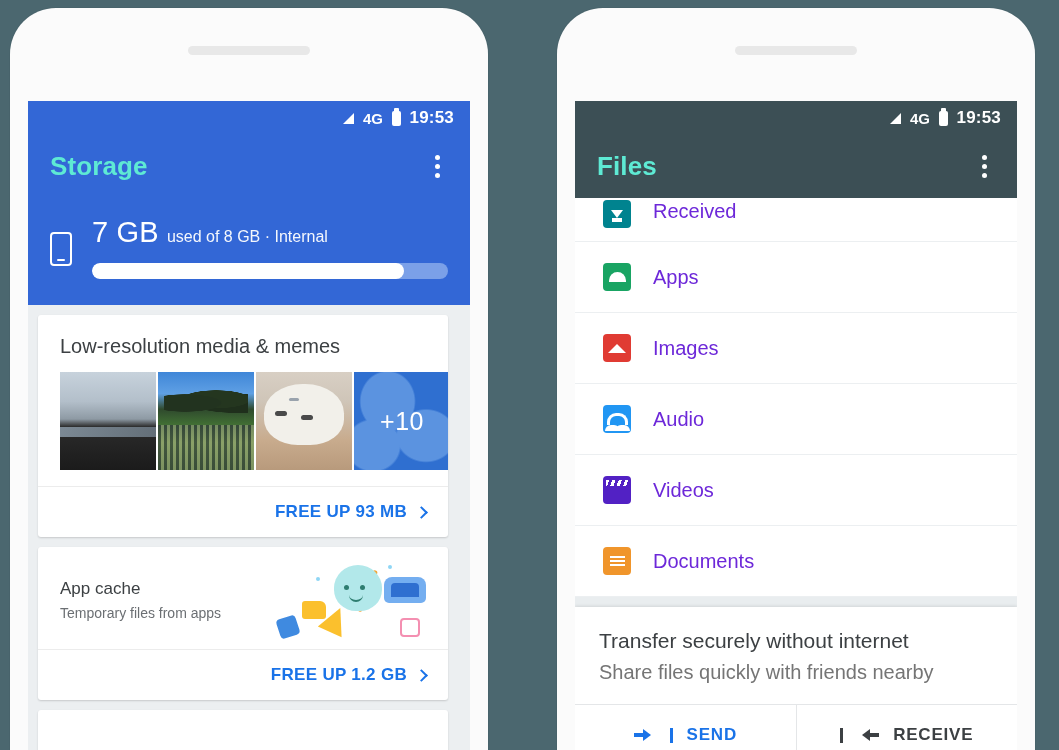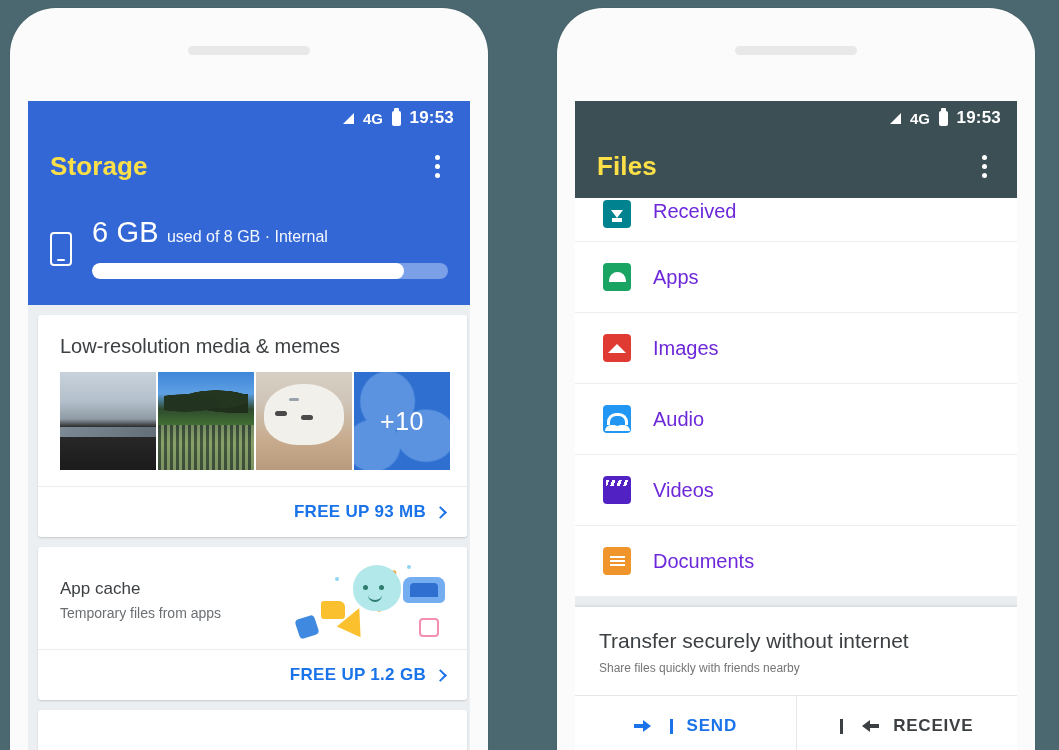--- a/index.html
+++ b/index.html
@@ -45,38 +45,38 @@
   .batt { width: 9px; height: 15px; background: #fff; border-radius: 2px; position: relative; }
   .batt::before { content:""; position:absolute; top:-3px; left:2px; width:5px; height:3px; background:#fff; border-radius:1px 1px 0 0; }
   .net-label { font-size: 15px; letter-spacing: -0.3px; }
   .clock { font-size: 17px; font-weight: bold; letter-spacing: 0.2px; }
 
   
   .appbar {
     height: 63px; display: flex; align-items: center;
     justify-content: space-between; padding: 0 22px;
   }
-  .appbar .title { color: #fde047; font-size: 26px; font-weight: bold; letter-spacing: 0.1px; }
+  .appbar .title { color: #5eead4; font-size: 26px; font-weight: bold; letter-spacing: 0.1px; }
   .kebab { display: flex; flex-direction: column; gap: 4px; padding: 6px 8px; cursor: pointer; }
   .kebab i { display: block; width: 5px; height: 5px; border-radius: 50%; background: #fff; }
 
   
   .storage-top { background: #3367d6; }
   .storage-summary { background: #3367d6; padding: 18px 22px 26px 22px; display: flex; gap: 20px; align-items: flex-start; }
   .phone-glyph { width: 22px; height: 34px; border: 2.5px solid #fff; border-radius: 4px; margin-top: 16px; flex: none; position: relative; }
   .phone-glyph::after { content:""; position:absolute; bottom:3px; left:50%; transform:translateX(-50%); width:8px; height:2px; background:#fff; border-radius:1px; }
   .usage-col { flex: 1; }
   .usage-line { display: flex; align-items: baseline; gap: 8px; color: #fff; }
   .usage-big { font-size: 29px; letter-spacing: 0.2px; }
   .usage-sub { font-size: 16px; opacity: 0.95; }
   .bar-track { margin-top: 14px; height: 16px; border-radius: 8px; background: #7ba0e8; overflow: hidden; }
   .bar-fill { height: 100%; background: #fff; border-radius: 8px; }
 
   .card {
-    background: #fff; margin: 10px 3px 0 10px;
+    background: #fff; margin: 10px 22px 0 10px;
     border-radius: 3px; box-shadow: 0 1px 2px rgba(0,0,0,0.16);
     overflow: hidden;
   }
   .card-title { font-size: 20px; color: #3c4043; padding: 20px 22px 14px 22px; }
   .thumbs { display: flex; gap: 2px; padding: 0 22px 16px 22px; }
   .thumb { height: 98px; position: relative; overflow: hidden; flex: none; }
   .t1 { width: 96px; background:
         linear-gradient(180deg,#c7d2dc 0%,#b3bfca 30%,#8e9aa4 48%,#2b2b2b 56%,#1b1b1b 100%); }
   .t1::after { content:""; position:absolute; left:0; bottom:34%; width:100%; height:10px;
         background: linear-gradient(90deg,#9fb2c2,#7d8d9a); opacity:.7; }
@@ -138,21 +138,21 @@
   .ic-videos { background: #5221c4; }
   .ic-videos::after { content:""; position:absolute; top:4px; left:3px; width:22px; height:6px; background: repeating-linear-gradient(110deg,#fff 0 3px, #5221c4 3px 6px); }
   .ic-audio { background: #2196f3; }
   .ic-audio::after { content:""; width: 15px; height: 9px; border: 3px solid #fff; border-bottom: none; border-radius: 9px 9px 0 0; box-shadow: -5px 9px 0 -3px #fff, 5px 9px 0 -3px #fff; }
   .ic-docs { background: #f0952b; }
   .ic-docs::after { content:""; width: 15px; height: 11px; background: repeating-linear-gradient(180deg,#fff 0 2px, #f0952b 2px 4px); }
 
   .sheet-gap { height: 10px; background: #e9edef; }
   .bottom-sheet { background: #fff; box-shadow: 0 -1px 3px rgba(0,0,0,0.10); }
   .sheet-title { font-size: 21px; color: #3c4043; padding: 22px 24px 0 24px; }
-  .sheet-sub { font-size: 12px; color: #757575; padding: 8px 24px 20px 24px; }
+  .sheet-sub { font-size: 20px; color: #757575; padding: 8px 24px 20px 24px; }
   .sheet-actions { display: flex; border-top: 1px solid #e4e6e8; }
   .sheet-btn { flex: 1; display: flex; align-items: center; justify-content: center; gap: 14px; padding: 20px 0; font-size: 17px; font-weight: bold; letter-spacing: 0.8px; cursor: pointer; }
   .sheet-btn.send { color: #1a73e8; border-right: 1px solid #e4e6e8; }
   .sheet-btn.receive { color: #3c4043; }
   .arr-send { position: relative; width: 22px; height: 14px; }
   .arr-send::before { content:""; position:absolute; left:0; top:5px; width:11px; height:4px; background:#1a73e8; }
   .arr-send::after { content:""; position:absolute; left:9px; top:1px; width:0; height:0; border-top:6px solid transparent; border-bottom:6px solid transparent; border-left:8px solid #1a73e8; }
   .bar-send { width: 3px; height: 15px; background: #1a73e8; }
   .arr-recv { position: relative; width: 22px; height: 14px; }
   .arr-recv::before { content:""; position:absolute; right:0; top:5px; width:11px; height:4px; background:#3c4043; }
@@ -180,21 +180,21 @@
           <span class="kebab">
               <i></i>
               <i></i>
               <i></i>
             </span>
         </div>
         <div class="storage-summary">
           <span class="phone-glyph"></span>
           <div class="usage-col">
             <div class="usage-line">
-              <span class="usage-big">6 GB</span>
+              <span class="usage-big">7 GB</span>
               <span class="usage-sub">used of 8 GB · Internal</span>
             </div>
             <div class="bar-track">
               <div class="bar-fill" id="storage-bar" style="width: 87.5%;"></div>
             </div>
           </div>
         </div>
       </div>
 
       <div class="card">

